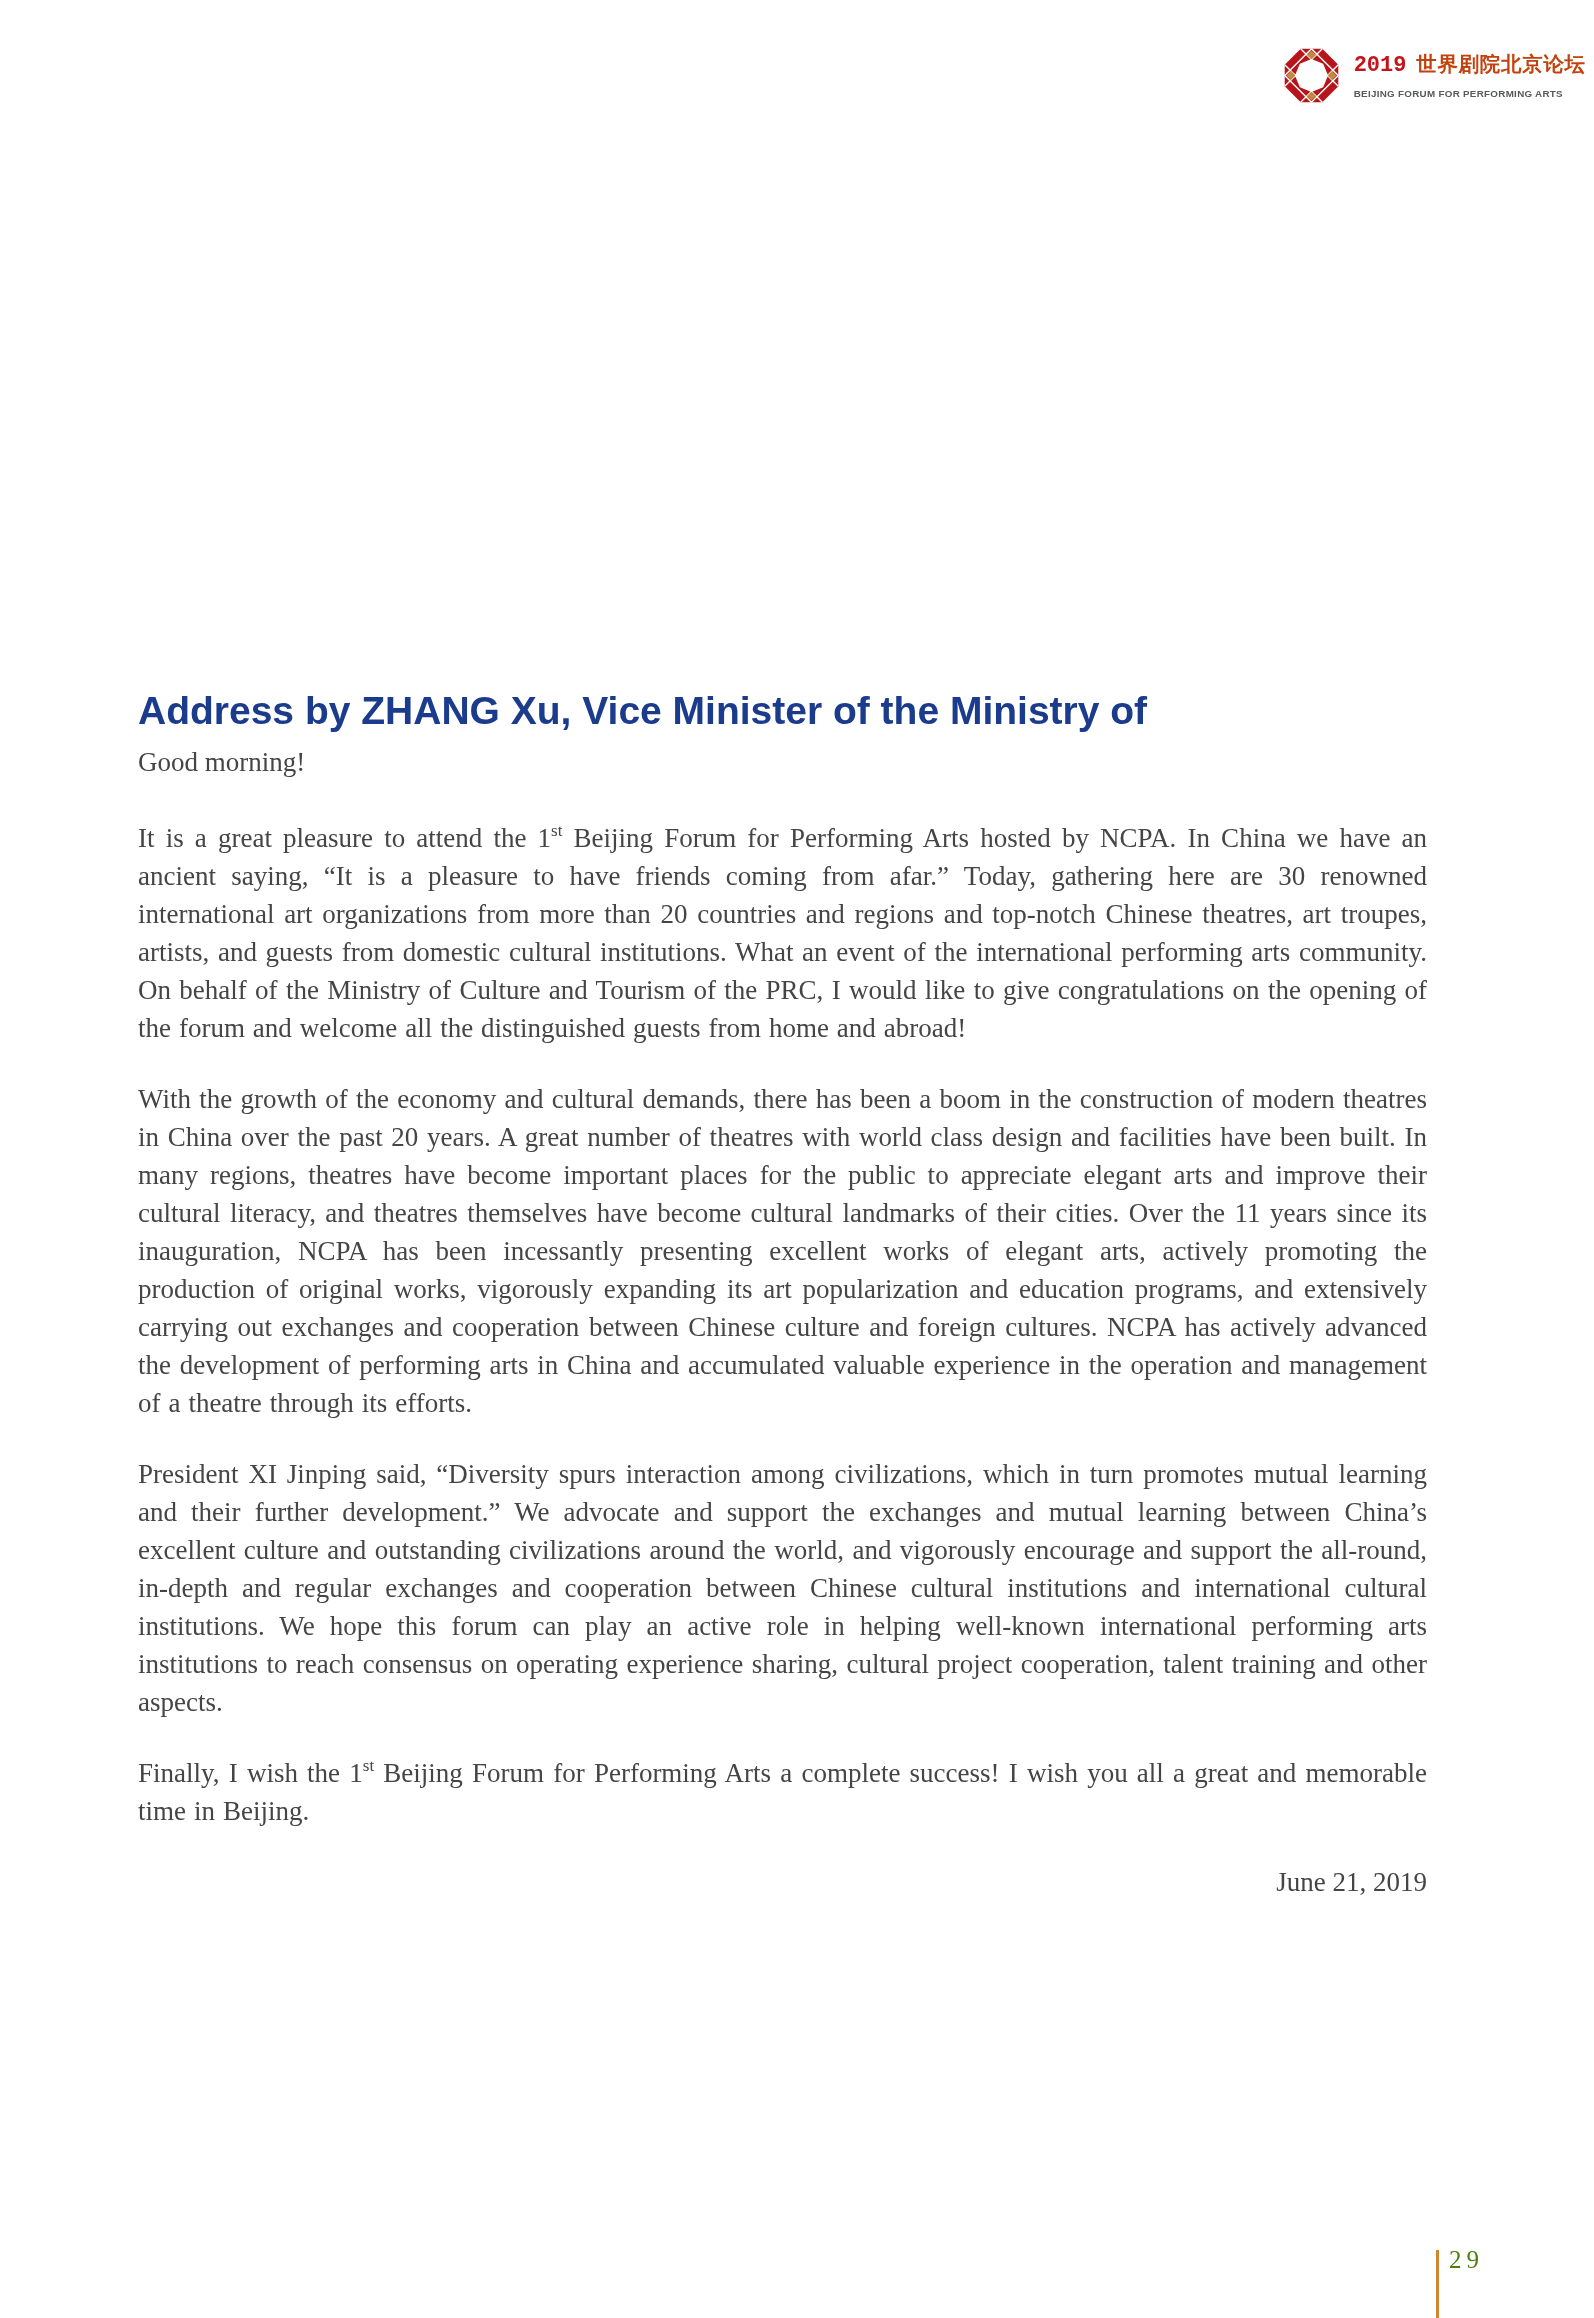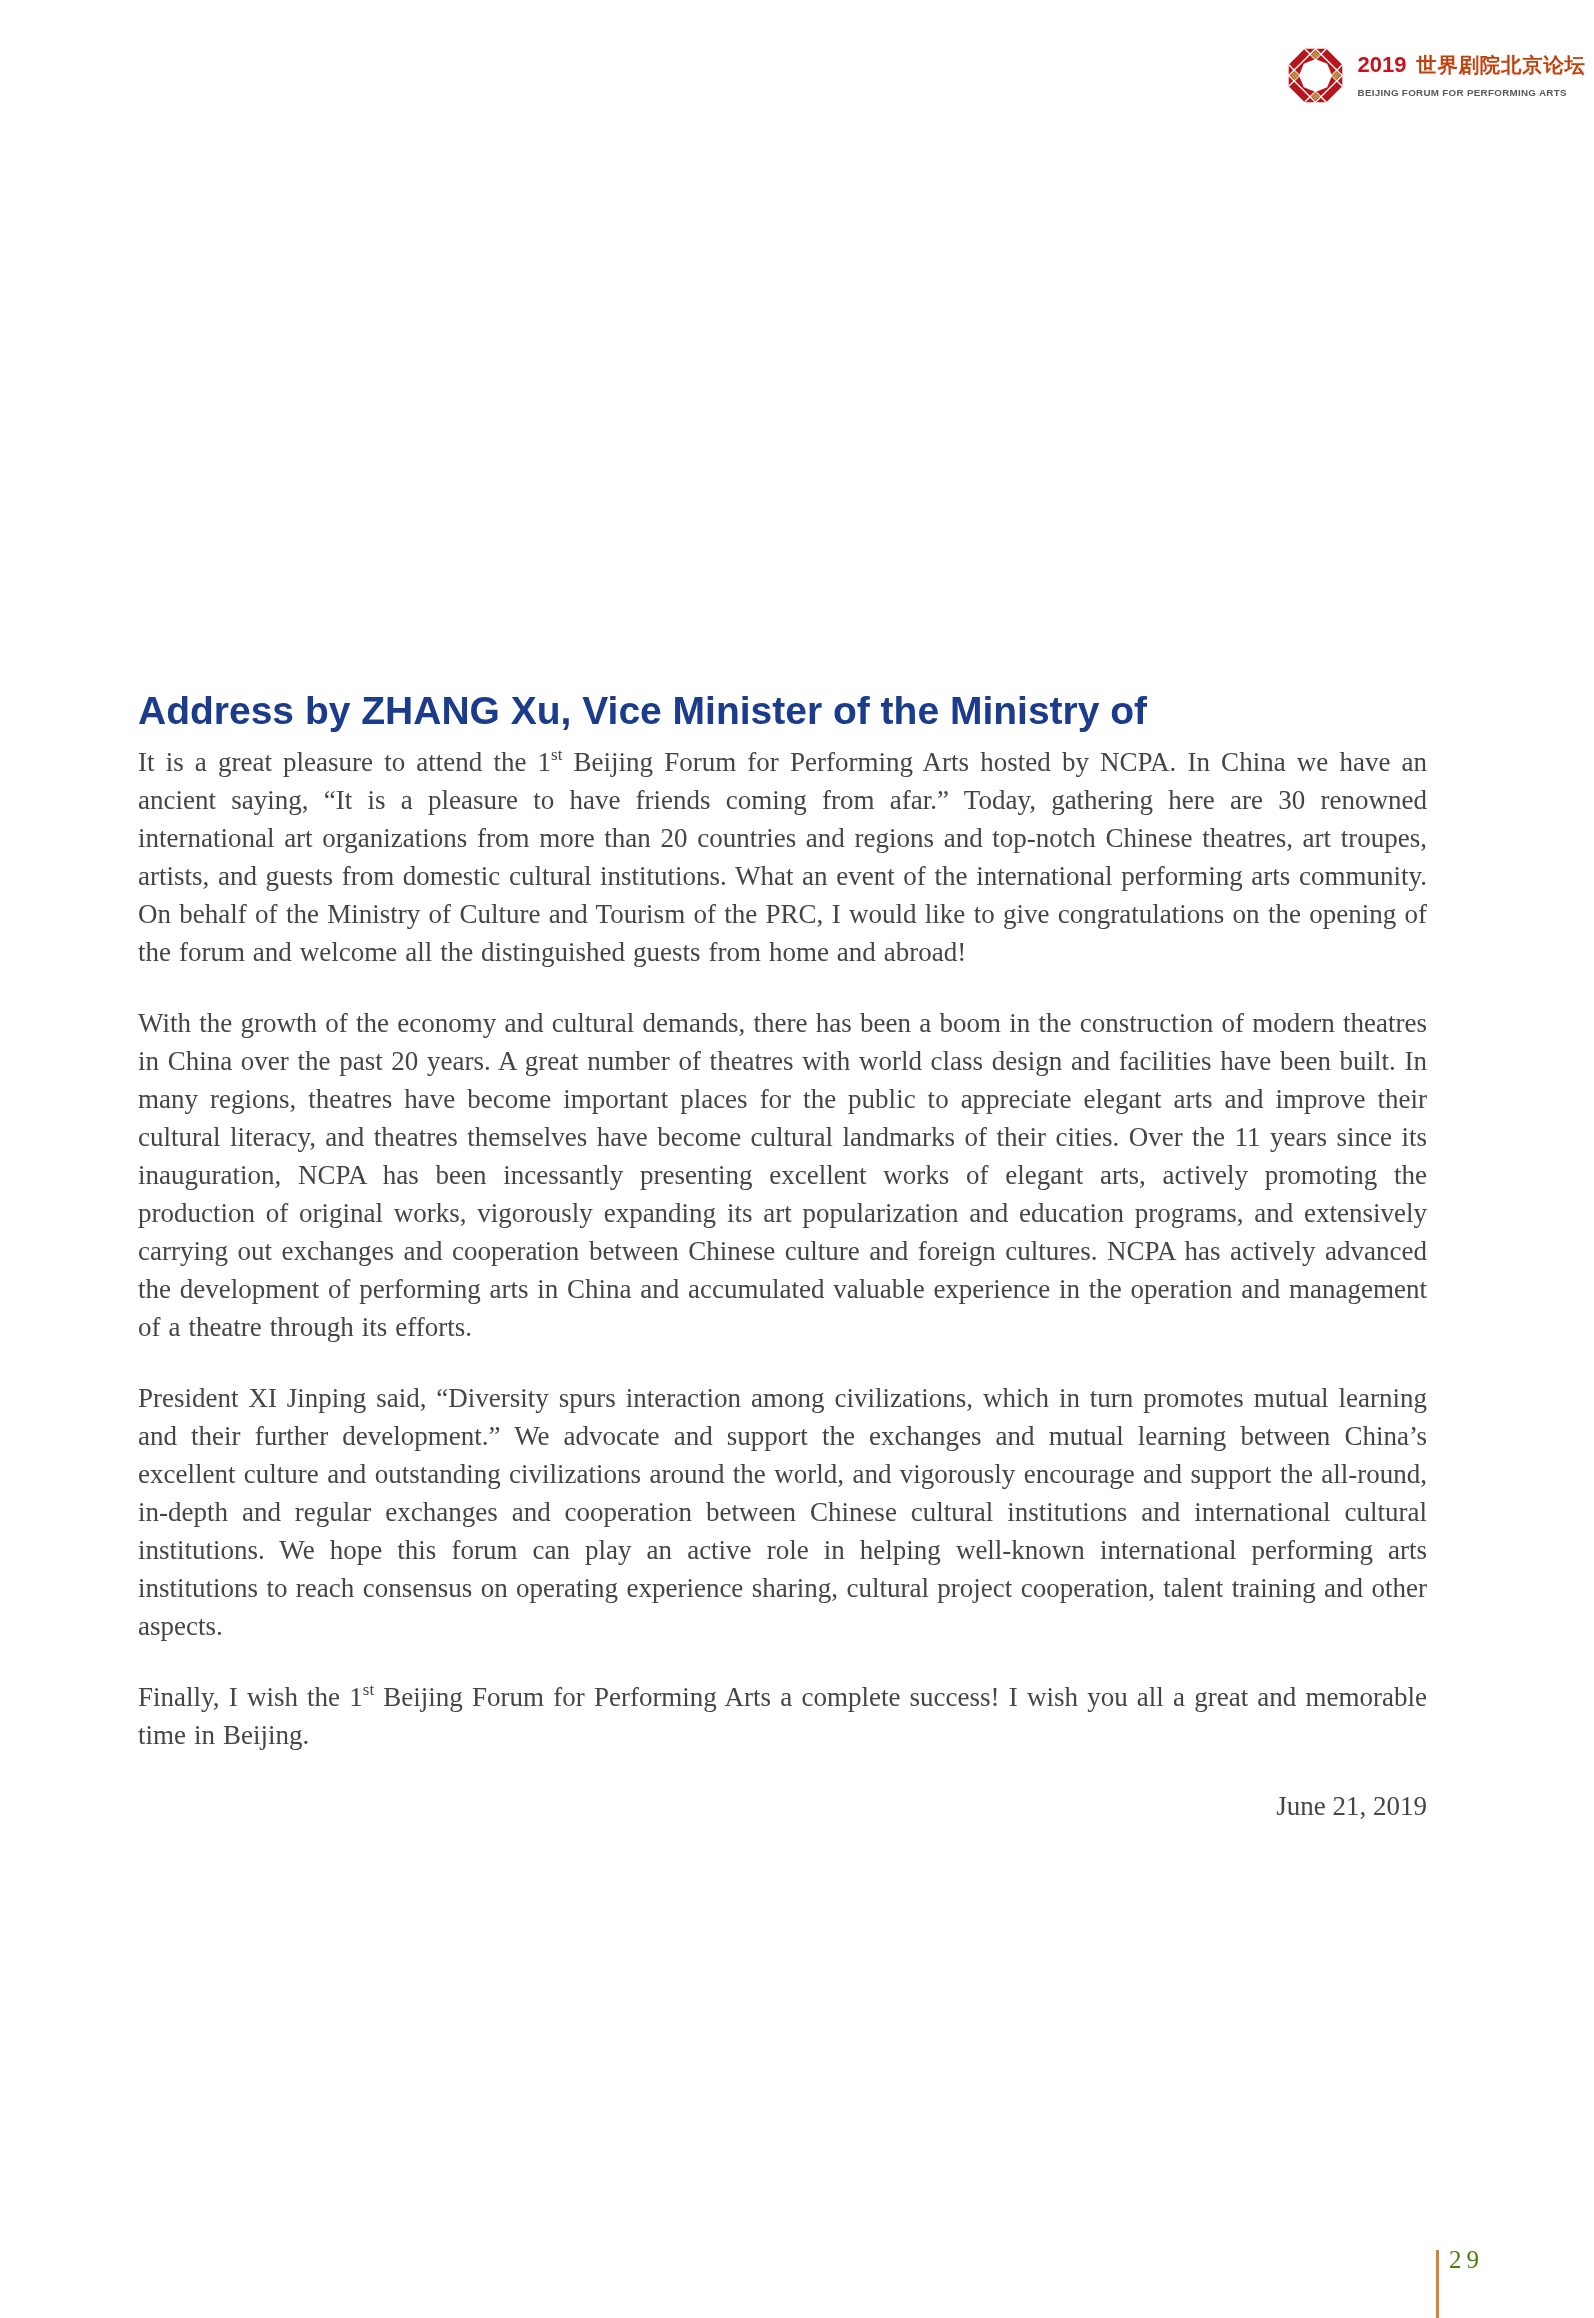--- a/index.html
+++ b/index.html
@@ -26,21 +26,21 @@
   .logo-text { display: flex; flex-direction: column; justify-content: center; }
   .logo-line1 {
     font-family: "Liberation Sans", sans-serif;
     font-weight: bold;
     font-size: 20.4px;
     line-height: 22px;
     white-space: nowrap;
     display: flex;
     align-items: baseline;
   }
-  .logo-year { color: #C3161C; margin-right: 9.8px; font-size: 22px; }
+  .logo-year { color: #C3161C; margin-right: 9.8px; font-size: 22px; font-family: Liberation Mono, monospace; }
   .logo-cn { color: #c2410c; letter-spacing: 0.8px; }
   .logo-line2 {
     font-family: "Liberation Sans", sans-serif;
     font-weight: bold;
     font-size: 9.8px;
     letter-spacing: 0.3px;
     color: #58595B;
     margin-top: 11px;
     white-space: nowrap;
   }
@@ -126,20 +126,21 @@
       <div class="logo-line2">BEIJING FORUM FOR PERFORMING ARTS</div>
     </div>
   </header>
 
   <main class="content">
     <h1 class="article-title">
       <span>Address by ZHANG Xu, Vice Minister of the Ministry of</span>
     </h1>
 
     <div class="body-text">
+      <p class="salutation">Good morning!</p>
 
       <p class="para"><span>It is a great pleasure to attend the 1</span><sup>st</sup><span> Beijing Forum for Performing Arts hosted by NCPA. In China we have an ancient saying, “It is a pleasure to have friends coming from afar.” Today, gathering here are 30 renowned international art organizations from more than 20 countries and regions and top-notch Chinese theatres, art troupes, artists, and guests from domestic cultural institutions. What an event of the international performing arts community. On behalf of the Ministry of Culture and Tourism of the PRC, I would like to give congratulations on the opening of the forum and welcome all the distinguished guests from home and abroad!</span></p>
 
       <p class="para">With the growth of the economy and cultural demands, there has been a boom in the construction of modern theatres in China over the past 20 years. A great number of theatres with world class design and facilities have been built. In many regions, theatres have become important places for the public to appreciate elegant arts and improve their cultural literacy, and theatres themselves have become cultural landmarks of their cities. Over the 11 years since its inauguration, NCPA has been incessantly presenting excellent works of elegant arts, actively promoting the production of original works, vigorously expanding its art popularization and education programs, and extensively carrying out exchanges and cooperation between Chinese culture and foreign cultures. NCPA has actively advanced the development of performing arts in China and accumulated valuable experience in the operation and management of a theatre through its efforts.</p>
 
       <p class="para">President XI Jinping said, “Diversity spurs interaction among civilizations, which in turn promotes mutual learning and their further development.” We advocate and support the exchanges and mutual learning between China’s excellent culture and outstanding civilizations around the world, and vigorously encourage and support the all-round, in-depth and regular exchanges and cooperation between Chinese cultural institutions and international cultural institutions. We hope this forum can play an active role in helping well-known international performing arts institutions to reach consensus on operating experience sharing, cultural project cooperation, talent training and other aspects.</p>
 
       <p class="para"><span>Finally, I wish the 1</span><sup>st</sup><span> Beijing Forum for Performing Arts a complete success! I wish you all a great and memorable time in Beijing.</span></p>
 
       <p class="date-line">June 21, 2019</p>

